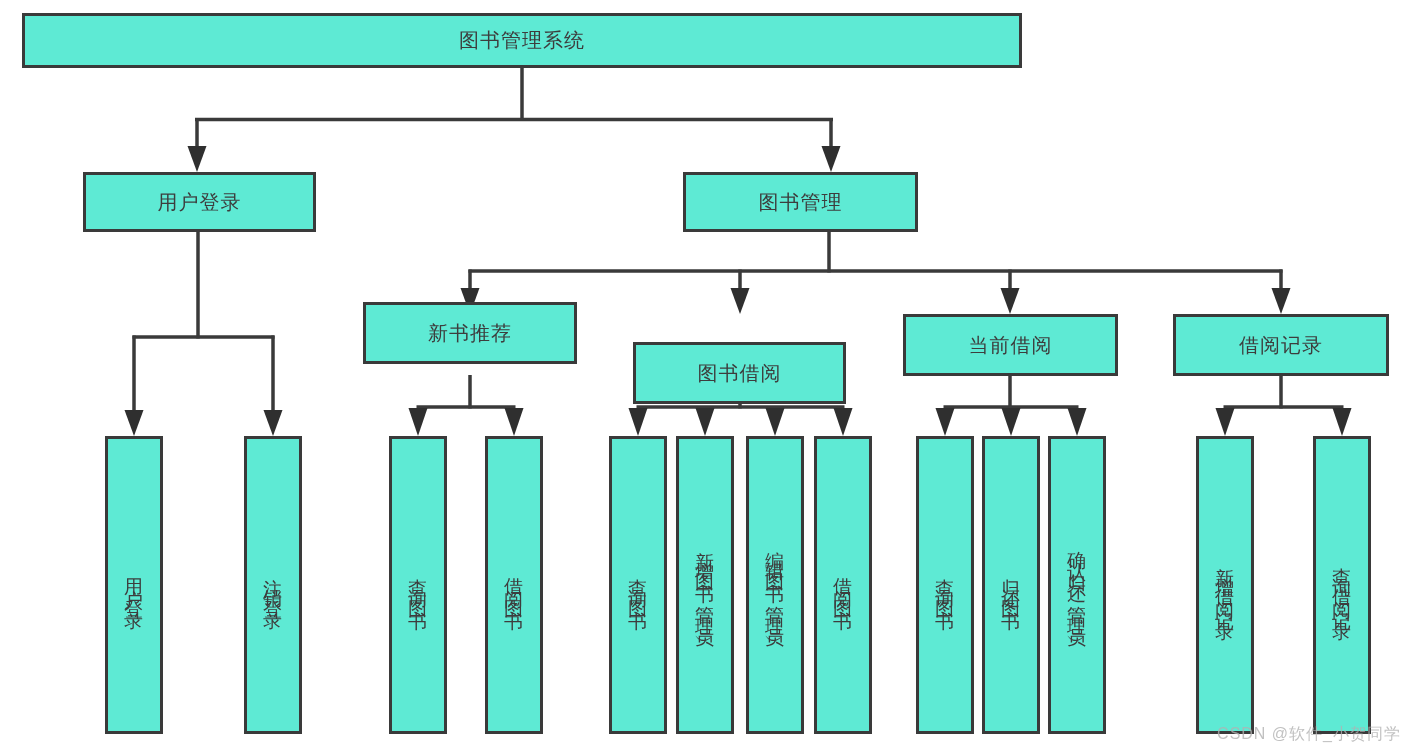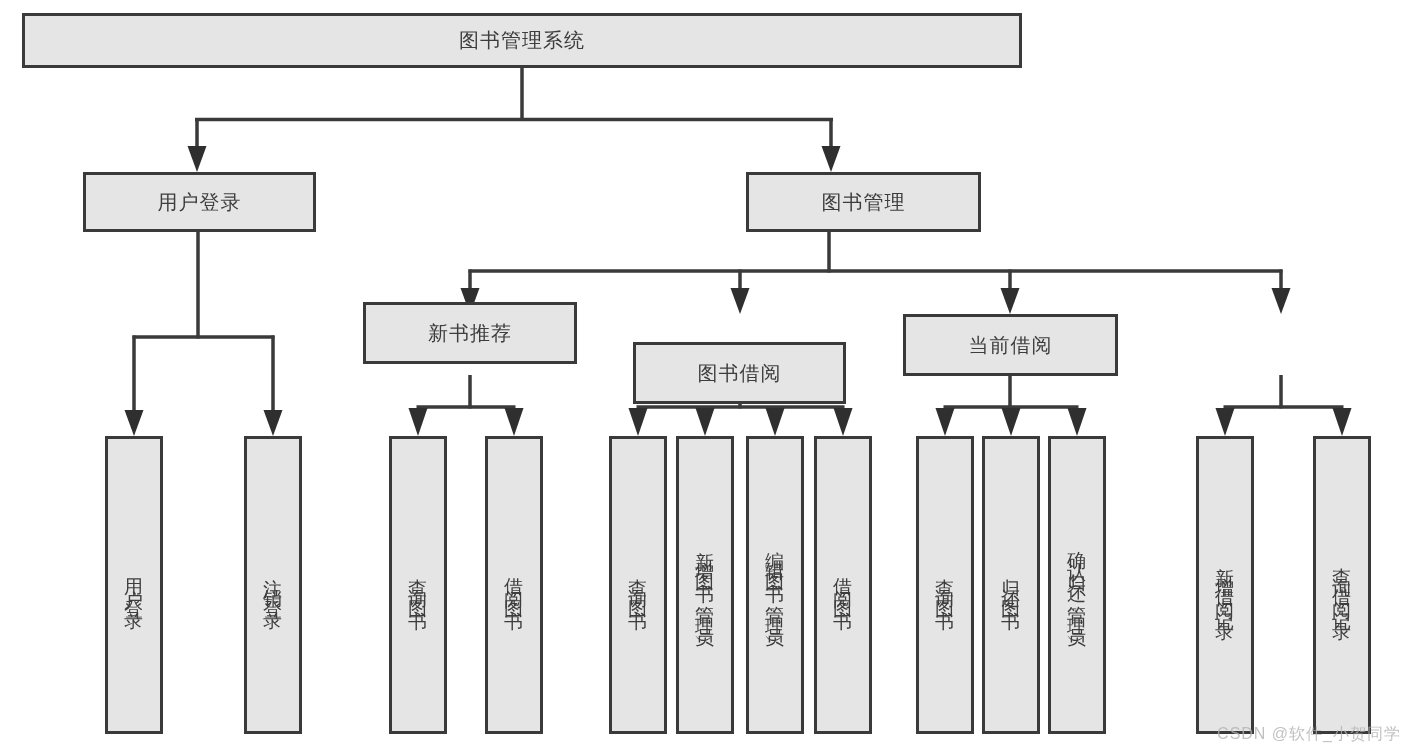--- a/index.html
+++ b/index.html
@@ -15,21 +15,21 @@
     position: absolute;
     left: 0; top: 0;
     width: 1405px; height: 747px;
     z-index: 1;
   }
   #connectors line { stroke: #3a3a3a; stroke-width: 3.5; }
   #connectors polygon { fill: #2f2f2f; }
   .box {
     position: absolute;
     box-sizing: border-box;
-    background: #e5e5e5;
+    background: #5eead4;
     border: 3px solid #3a3a3a;
     display: flex;
     align-items: center;
     justify-content: center;
     z-index: 2;
   }
   .box .label {
     color: #3d3d3d;
     font-size: 20px;
     letter-spacing: 1px;
@@ -117,32 +117,35 @@
     </g>
   </svg>
 
   <div class="box" style="left:22px; top:13px; width:1000px; height:55px;">
     <span class="label">图书管理系统</span>
   </div>
 
   <div class="box" style="left:83px; top:172px; width:233px; height:60px;">
     <span class="label">用户登录</span>
   </div>
-  <div class="box" style="left:746px; top:172px; width:235px; height:60px;">
+  <div class="box" style="left:683px; top:172px; width:235px; height:60px;">
     <span class="label">图书管理</span>
   </div>
 
   <div class="box" style="left:363px; top:302px; width:214px; height:62px;">
     <span class="label">新书推荐</span>
   </div>
   <div class="box" style="left:633px; top:314px; width:213px; height:62px;margin-top:28px;">
     <span class="label">图书借阅</span>
   </div>
   <div class="box" style="left:903px; top:314px; width:215px; height:62px;">
     <span class="label">当前借阅</span>
+  </div>
+  <div class="box" style="left:1173px; top:314px; width:216px; height:62px;">
+    <span class="label">借阅记录</span>
   </div>
 
   <div class="box leaf" style="left:105px; top:436px; width:58px; height:298px;">
     <span class="label">用户登录</span>
   </div>
   <div class="box leaf" style="left:244px; top:436px; width:58px; height:298px;">
     <span class="label">注销登录</span>
   </div>
 
   <div class="box leaf" style="left:389px; top:436px; width:58px; height:298px;">

